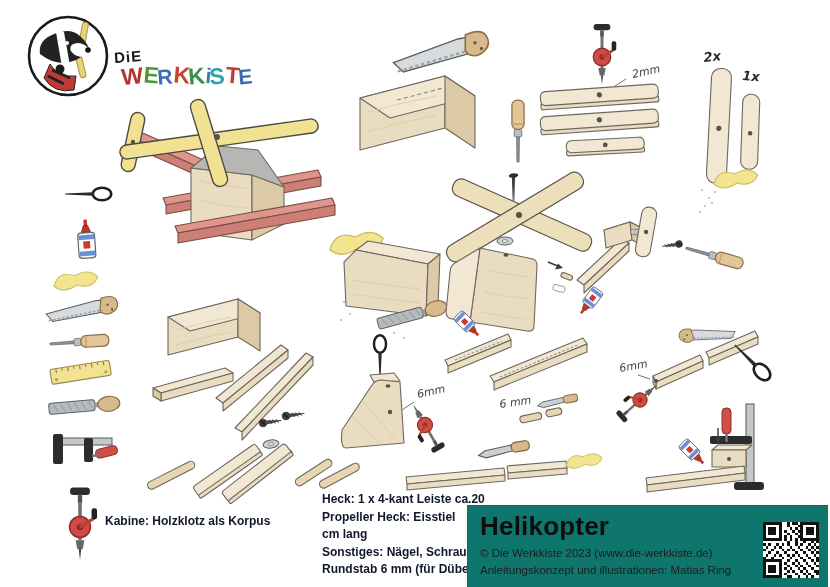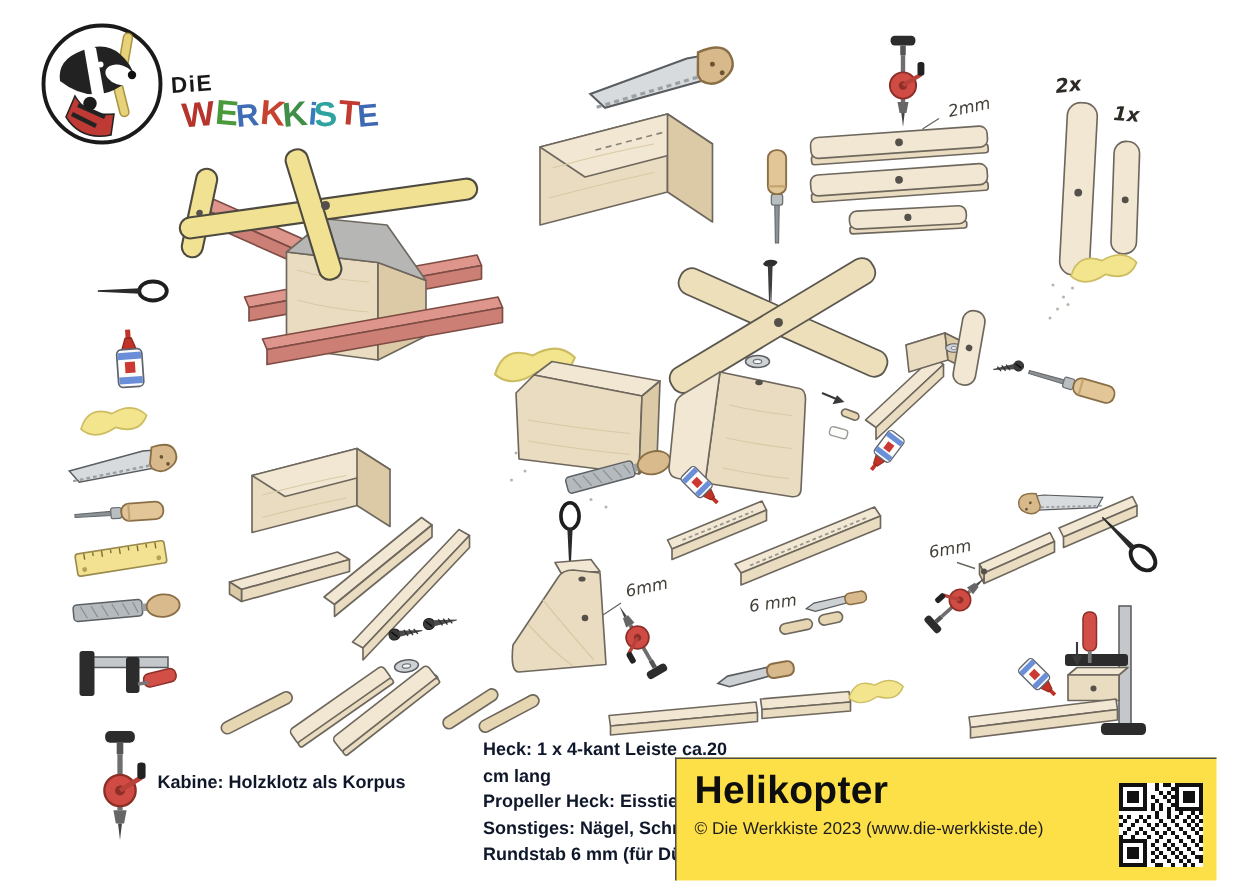--- a/index.html
+++ b/index.html
@@ -15,21 +15,21 @@
   .brand{position:absolute;left:104px;top:54px;font-weight:700;font-size:23px;letter-spacing:-0.5px;white-space:nowrap;}
   .brand span{display:inline-block;transform-origin:50% 80%;}
   .brand span:nth-child(odd){transform:rotate(-5deg) translateY(1px);}
   .brand span:nth-child(even){transform:rotate(5deg);}
   .brand span:nth-child(3n){font-size:21px;}
   
   .materials{position:absolute;font-size:12px;font-weight:700;color:#0f172a;line-height:19px;}
   #materials-left{left:105px;top:512px;}
   #materials-right{left:322px;top:491px;line-height:17.6px;}
   
-  .title-box{position:absolute;left:450px;top:505px;width:360px;height:82px;background:#fde047;
+  .title-box{position:absolute;left:467px;top:505px;width:360px;height:82px;background:#0f766e;
              border-top:1.6px solid #4c4c4c;border-left:1.6px solid #4c4c4c;}
   .title-box h1{margin:5px 0 0 12px;font-size:26px;font-weight:700;color:#0e0e0e;letter-spacing:0.2px;}
   .title-box .cr{margin:3px 0 0 12px;font-size:11.5px;font-weight:400;color:#1c1c1c;line-height:16.5px;width:290px;}
   .qr{position:absolute;right:9px;top:16px;}
   
   .w-top{fill:#f1e7d2;} .w-front{fill:#e9dcc0;} .w-side{fill:#dccaa6;} .w-dowel{fill:#e6d6b2;}
   .wood{stroke:#6e675d;stroke-width:1.1;stroke-linejoin:round;}
   .redw{stroke:#7d4c44;stroke-width:1.1;stroke-linejoin:round;}
   .r-top{fill:#dd958c;} .r-front{fill:#cc7f75;}
   .blade{fill:#f0e193;stroke:#4e4a40;stroke-width:1.4;}
@@ -431,29 +431,30 @@
     </svg>
     <div class="die-label">DiE</div>
     <div class="brand"><span style="color: rgb(181, 52, 44);">W</span><span style="color: rgb(74, 154, 60);">E</span><span style="color: rgb(62, 108, 181);">R</span><span style="color: rgb(200, 67, 47);">K</span><span style="color: rgb(63, 143, 72);">K</span><span style="color: rgb(58, 123, 192);">i</span><span style="color: rgb(47, 163, 160);">S</span><span style="color: rgb(194, 59, 51);">T</span><span style="color: rgb(62, 104, 178);">E</span></div>
   </div>
 
   <div class="materials" id="materials-left">
     <div>Kabine: Holzklotz als Korpus</div>
   </div>
   <div class="materials" id="materials-right">
     <div>Heck: 1 x 4-kant Leiste ca.20</div>
+    <div>Propeller Heck: Eisstiel</div>
     <div>cm lang</div>
-    <div>Propeller Heck: Eisstiel</div>
     <div>Sonstiges: Nägel, Schrauben</div>
     <div>Rundstab 6 mm (für Dübel)</div>
   </div>
 
   <div class="title-box">
     <h1>Helikopter</h1>
     <div class="cr">© Die Werkkiste 2023 (www.die-werkkiste.de)</div>
+    <div class="cr" style="margin-top:0;">Anleitungskonzept und illustrationen: Matias Ring</div>
     <svg class="qr" width="56" height="56" viewBox="0 0 21 21" shape-rendering="crispEdges">
       <rect x="0" y="0" width="21" height="21" fill="#fff"></rect>
       <g fill="#111">
         <rect x="0" y="0" width="7" height="7"></rect>
           <rect x="14" y="0" width="7" height="7"></rect>
           <rect x="0" y="14" width="7" height="7"></rect>
       </g>
       <g fill="#fff">
         <rect x="1" y="1" width="5" height="5"></rect>
           <rect x="15" y="1" width="5" height="5"></rect>

